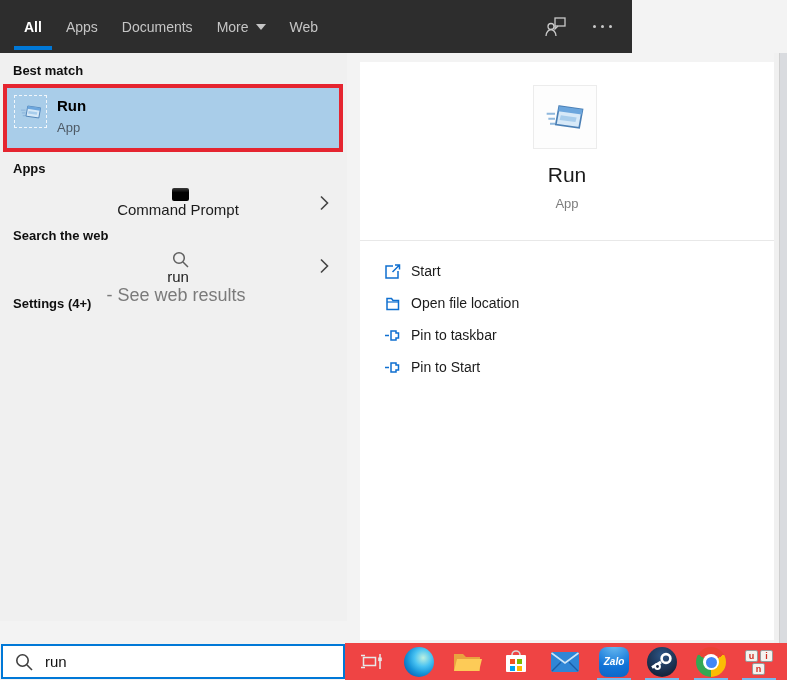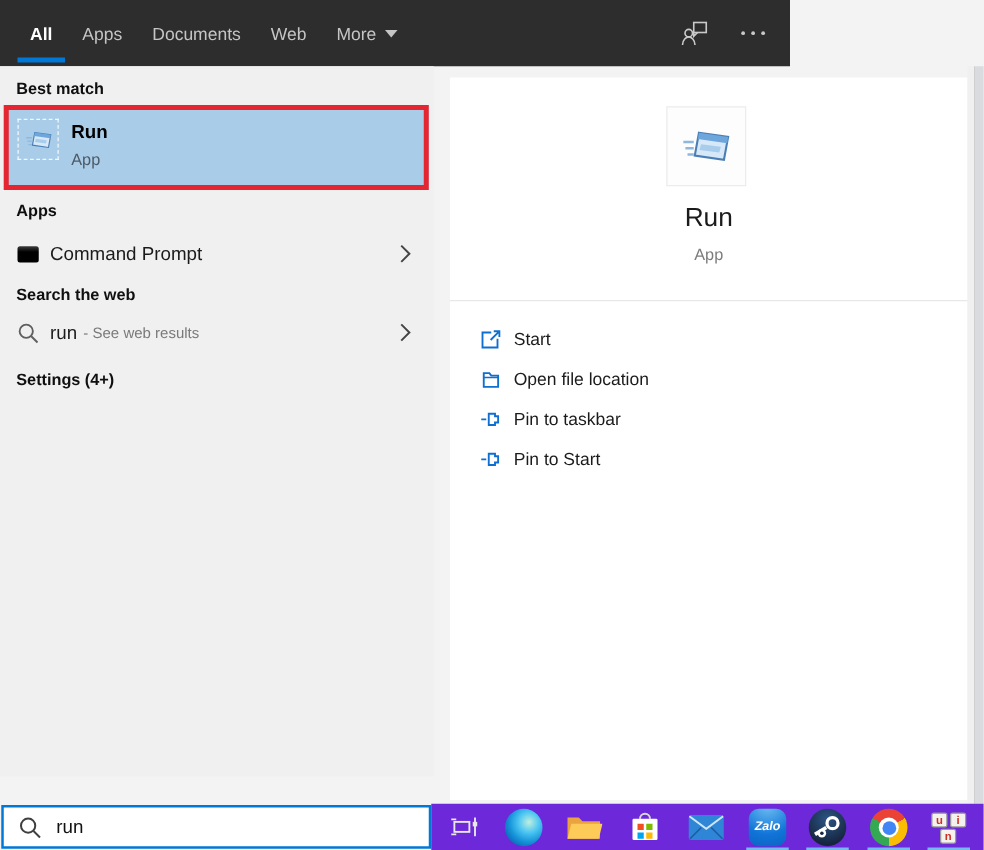--- a/index.html
+++ b/index.html
@@ -22,25 +22,25 @@
 
   
   .left-panel { position:absolute; left:0; top:53px; width:347px; height:568px; background:#f0f0f0; }
   .section-label { position:absolute; left:13px; font-size:13px; font-weight:bold; color:#0f0f0f; }
   .best-match-item { position:absolute; left:3px; top:31px; width:340px; height:68px;
          border:4px solid #e52530; background:#a9cde9; }
   .bm-tile { position:absolute; left:7px; top:7px; width:33px; height:33px;
          border:1px dashed rgba(255,255,255,.85); display:flex; align-items:center; justify-content:center; }
   .bm-title { position:absolute; left:50px; top:9px; font-size:15px; font-weight:bold; color:#000; }
   .bm-sub { position:absolute; left:50px; top:32px; font-size:13px; color:#4e5a66; }
-  .result-row { position:absolute; left:0; width:347px; height:30px; display:flex; align-items:center; }
+  .result-row { position:absolute; left:0; width:347px; height:30px; display:flex; align-items:center;flex-direction:column; }
   .result-row .row-icon { width:18px; margin-left:13px; display:flex; justify-content:center; }
   .result-row .row-text { margin-left:9px; font-size:15px; color:#1b1b1b; }
   .row-query { font-size:15px; color:#1b1b1b; }
-  .row-suffix { font-size:12px; color:#7a7a7a; margin-left:5px; }
+  .row-suffix { font-size:18px; color:#7a7a7a; margin-left:5px; }
   .row-chevron { position:absolute; right:18px; top:50%; transform:translateY(-50%); display:flex; }
   .cmd-glyph { width:17px; height:13px; border-radius:2px;
          background:linear-gradient(#3c3c3c, #000 35%); }
 
   
   .preview-panel { position:absolute; left:360px; top:62px; width:414px; height:578px; background:#ffffff; }
   .pv-tile { position:absolute; left:173px; top:23px; width:64px; height:64px; background:#fdfdfd;
          border:1px solid #ececec; display:flex; align-items:center; justify-content:center; }
   .pv-title { position:absolute; left:0; top:101px; width:100%; text-align:center;
          font-size:21px; color:#1b1b1b; }
@@ -55,21 +55,21 @@
   .right-strip { position:absolute; left:774px; top:53px; width:13px; height:590px;
          background:linear-gradient(to right, #f0f0f0 0 5px, #cfcfcf 5px 6px, #d9dbdf 6px); }
 
   
   .search-bar { position:absolute; left:1px; top:644px; width:344px; height:35px; background:#fff;
          border:2px solid #0078d7; display:flex; align-items:center; padding-left:12px; }
   .search-bar input { border:none; outline:none; margin-left:12px; font-size:15px; color:#111;
          font-family:"Liberation Sans", sans-serif; width:250px; background:transparent; }
 
   
-  .taskbar { position:absolute; left:345px; top:643px; width:442px; height:37px; background:#6d28d9; }
+  .taskbar { position:absolute; left:345px; top:643px; width:442px; height:37px; background:#ef4444; }
   .tb-icon { position:absolute; top:4px; width:30px; height:30px; }
   .tb-underline { position:absolute; bottom:0; height:2px; width:34px; background:#76b9ed; }
   .task-view { position:absolute; left:13px; top:7px; }
 
   .edge-icon { border-radius:50%;
          background:radial-gradient(circle at 64% 36%, #bdf0e0 0%, #49c3f2 32%, #1593d8 58%, #0b63b8 82%, #084d92 100%); }
   .zalo-icon { border-radius:8px; text-align:center;
          background:radial-gradient(circle at 50% -10%, #6fc0f2 0%, #1174d8 65%, #0d63c4 100%); }
   .zalo-icon span { font-size:10px; font-weight:bold; font-style:italic; color:#fff; line-height:30px; }
   .steam-icon { border-radius:50%;
@@ -93,26 +93,26 @@
     <div class="tab active">
         <span>All</span>
       </div>
     <div class="tab">
         <span>Apps</span>
       </div>
     <div class="tab">
         <span>Documents</span>
       </div>
     <div class="tab">
-        <span>Web</span>
-      </div>
-    <div class="tab">
       <span>More</span>
       <span class="caret"></span>
     </div>
+    <div class="tab">
+        <span>Web</span>
+      </div>
   </div>
   <div class="hdr-icons">
     <svg width="26" height="26" viewBox="0 0 26 26">
       <rect x="12" y="4" width="10" height="8" fill="none" stroke="#c9c9c9" stroke-width="1.3"></rect>
       <path d="M15 12 l-3 3 v-3" fill="none" stroke="#c9c9c9" stroke-width="1.3"></path>
       <circle cx="8" cy="12.5" r="3" fill="none" stroke="#c9c9c9" stroke-width="1.3"></circle>
       <path d="M3 22 c0-4 3-6.5 5-6.5 s5 2.5 5 6.5" fill="none" stroke="#c9c9c9" stroke-width="1.3"></path>
     </svg>
     <div class="dots">
         <i></i>

